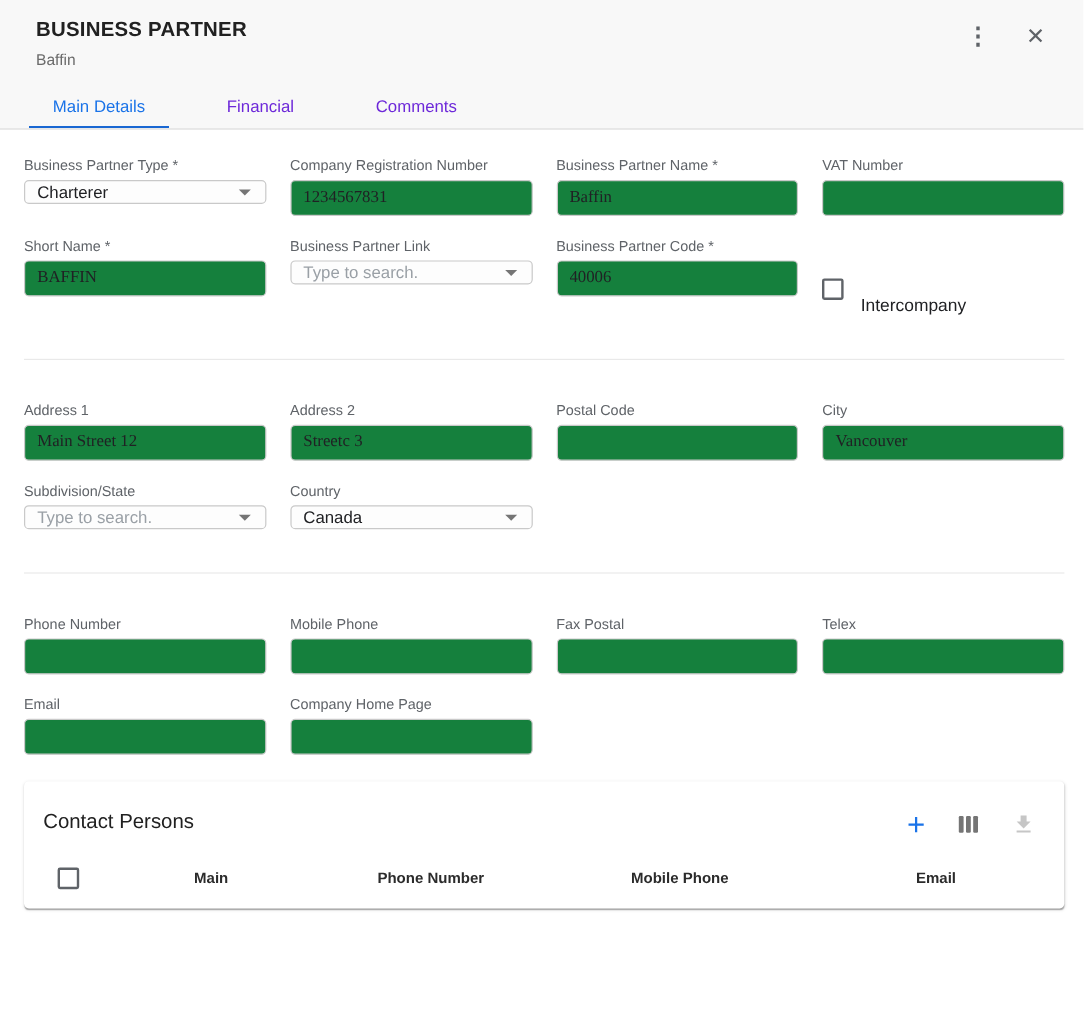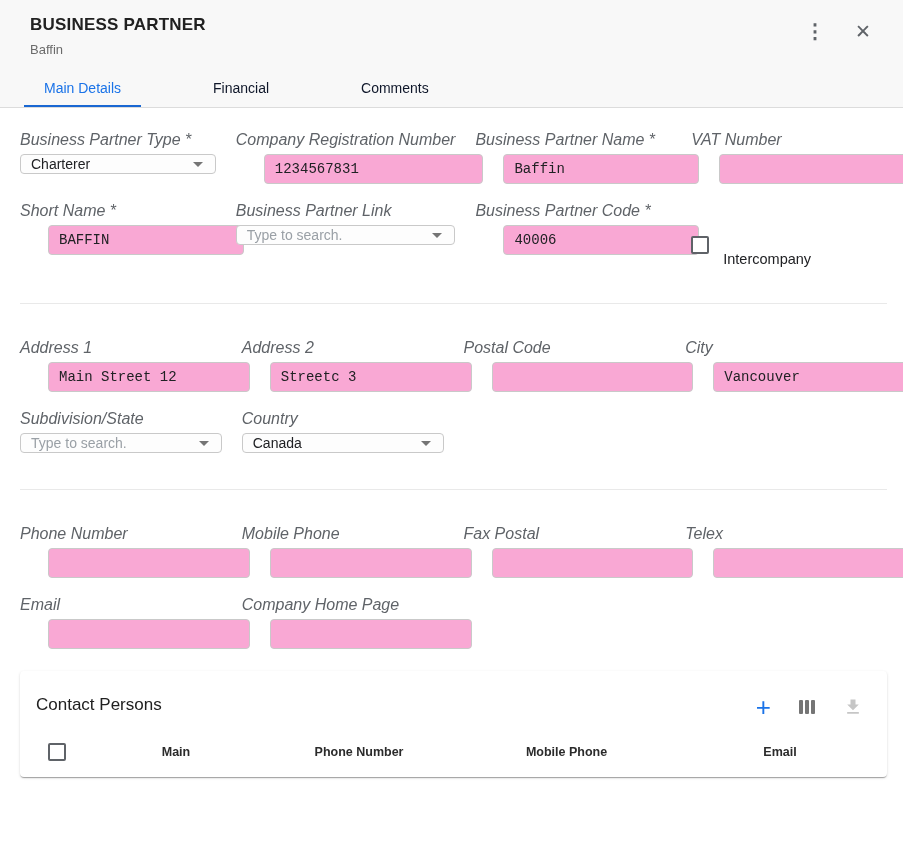--- a/index.html
+++ b/index.html
@@ -10,32 +10,32 @@
   .dialog-header { background:#f8f8f8; border-bottom:1px solid #dcdcdc; }
   .header-top { display:flex; justify-content:space-between; align-items:flex-start;
                 padding:15px 28px 0 30px; }
   .title { font-size:17px; font-weight:600; letter-spacing:.2px; color:#212121; }
   .subtitle { font-size:13px; color:#6b6b6b; margin-top:7px; }
   .header-actions { display:flex; align-items:center; gap:22px; margin-top:4px; }
   .icon-btn { background:none; border:none; cursor:pointer; color:#5f6368;
               font-size:19px; line-height:1; padding:2px 4px; font-family:inherit; }
   .kebab { font-size:20px; font-weight:700; }
 
-  .tabs { display:flex; gap:52px; margin-top:13px; padding-left:24px; }
+  .tabs { display:flex; gap:28px; margin-top:13px; padding-left:24px; }
   .tab { height:37px; line-height:37px; padding:0 20px; font-size:14px; font-weight:500;
-         color:#0f172a; cursor:pointer; }
+         color:#6d28d9; cursor:pointer; }
   .tab.active { color:#1a73e8; box-shadow: inset 0 -2px 0 #1967d2; }
 
   
   main { padding:23px 16px 0 20px; }
   .form-grid { display:grid; grid-template-columns:repeat(4,1fr); column-gap:20px; row-gap:18px; }
-  .field label { display:block; font-size:16px; color:#5f6368; margin-bottom:5px; white-space:nowrap;font-style:italic; }
+  .field label { display:block; font-size:12px; color:#5f6368; margin-bottom:5px; white-space:nowrap; }
   .text-input { width:100%; height:30px; border:1px solid #c9c9c9; border-radius:4px;
-                background:#f9a8d4; padding:0 10px; font-size:14px; color:#202124;
-                font-family:Liberation Mono, monospace; outline:none;margin-left:28px; }
+                background:#15803d; padding:0 10px; font-size:14px; color:#202124;
+                font-family:Liberation Serif, serif; outline:none; }
   .select { display:flex; align-items:center; justify-content:space-between; width:100%;
             height:20px; border:1px solid #c9c9c9; border-radius:4px; background:#fdfdfd;
             padding:0 12px 0 10px; cursor:pointer; }
   .select-value { font-size:14px; color:#202124; }
   .select-value.placeholder { color:#9aa0a6; }
   .caret { width:0; height:0; border-left:5px solid transparent; border-right:5px solid transparent;
            border-top:5px solid #757575; }
 
   .checkbox-field { display:flex; align-items:center; padding-top:21px; }
   .checkbox { width:18px; height:18px; border:2px solid #5f6368; border-radius:2px;

